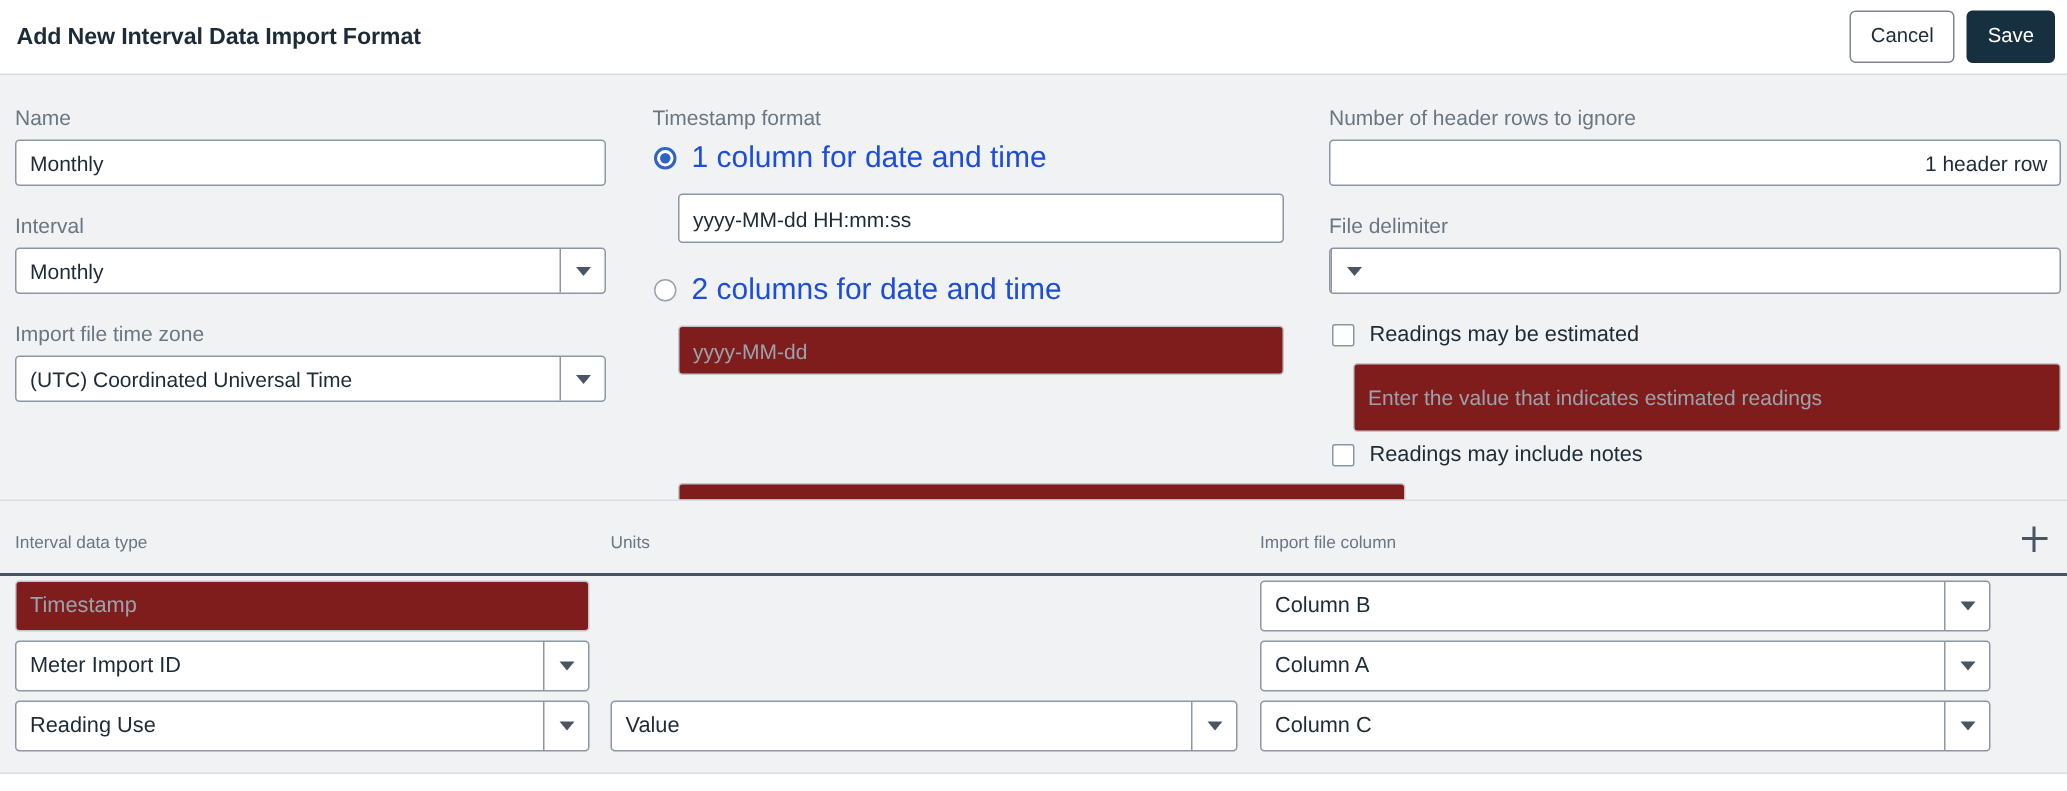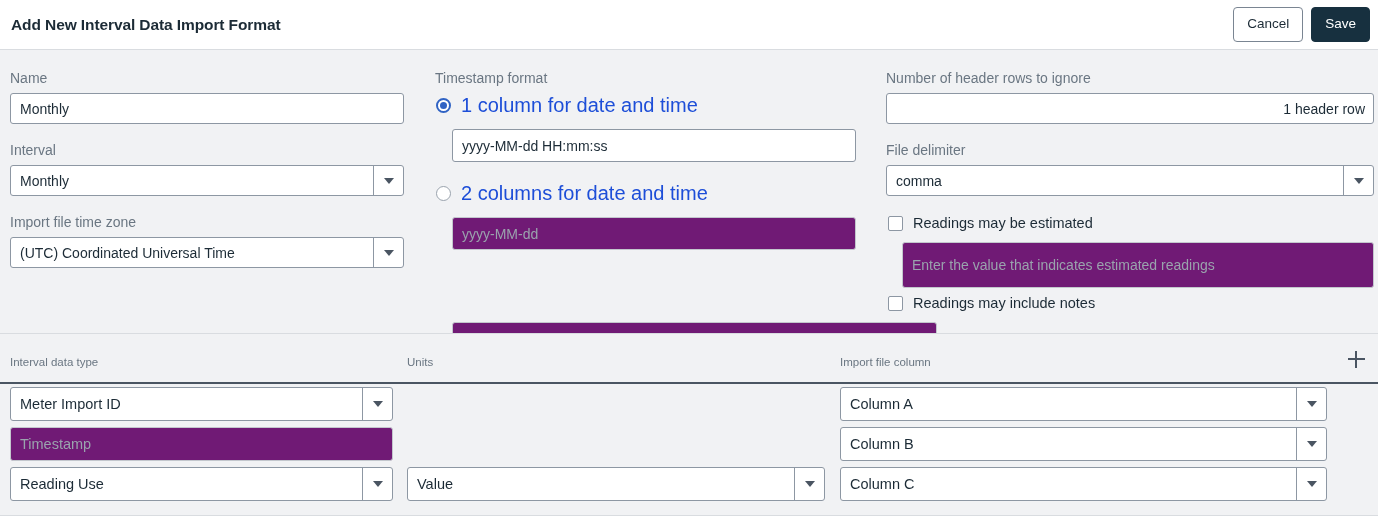--- a/index.html
+++ b/index.html
@@ -43,21 +43,21 @@
     font-size: 14px; color: #6a7682; line-height: 1;
   }
 
   .input {
     background: #ffffff; border: 1px solid #8d97a3; border-radius: 3px;
     height: 31px; display: flex; align-items: center;
     font-size: 14px; color: #1c2b36;
     padding: 0 9px;
   }
   .input.disabled {
-    background: #701a75; border-color: #c3c7cd; color: #9aa3ad;
+    background: #7f1d1d; border-color: #c3c7cd; color: #9aa3ad;
   }
   .input.ralign { justify-content: flex-end; padding-right: 8px; }
 
   
   .select {
     position: relative; background: #ffffff;
     border: 1px solid #8d97a3; border-radius: 3px;
     height: 31px; display: flex; align-items: center;
     font-size: 14px; color: #1c2b36; cursor: pointer;
   }
@@ -192,21 +192,20 @@
 
     <div class="col3">
       <div style="position:absolute; left:0; top:21px;">
         <div class="fld-label">Number of header rows to ignore</div>
         <div class="input ralign" style="width:488px; margin-top:8px;">1 header row</div>
       </div>
 
       <div style="position:absolute; left:0; top:93px;">
         <div class="fld-label">File delimiter</div>
         <div class="select" style="width:488px; margin-top:8px;">
-          <span class="sel-val">comma</span>
           <span class="sel-btn">
               <i class="caret"></i>
             </span>
         </div>
       </div>
 
       <div class="check-row" style="position:absolute; left:2px; top:165px;">
         <span class="checkbox"></span>
         <span class="check-label">Readings may be estimated</span>
       </div>
@@ -230,44 +229,44 @@
         <span class="plus-h"></span>
         <span class="plus-v"></span>
       </div>
     </div>
     <div class="thead-rule"></div>
 
     <div class="tbody">
 
       <div class="trow">
         <div class="cell-1 cell-h">
-          <div class="select">
-            <span class="sel-val">Meter Import ID</span>
-            <span class="sel-btn">
-                <i class="caret"></i>
-              </span>
-          </div>
+          <div class="input disabled" style="height:34px;font-size:14.5px;border-radius:3px;">Timestamp</div>
         </div>
         <div class="cell-3 cell-h">
           <div class="select">
-            <span class="sel-val">Column A</span>
+            <span class="sel-val">Column B</span>
             <span class="sel-btn">
                 <i class="caret"></i>
               </span>
           </div>
         </div>
       </div>
 
       <div class="trow">
         <div class="cell-1 cell-h">
-          <div class="input disabled" style="height:34px;font-size:14.5px;border-radius:3px;">Timestamp</div>
+          <div class="select">
+            <span class="sel-val">Meter Import ID</span>
+            <span class="sel-btn">
+                <i class="caret"></i>
+              </span>
+          </div>
         </div>
         <div class="cell-3 cell-h">
           <div class="select">
-            <span class="sel-val">Column B</span>
+            <span class="sel-val">Column A</span>
             <span class="sel-btn">
                 <i class="caret"></i>
               </span>
           </div>
         </div>
       </div>
 
       <div class="trow">
         <div class="cell-1 cell-h">
           <div class="select">

